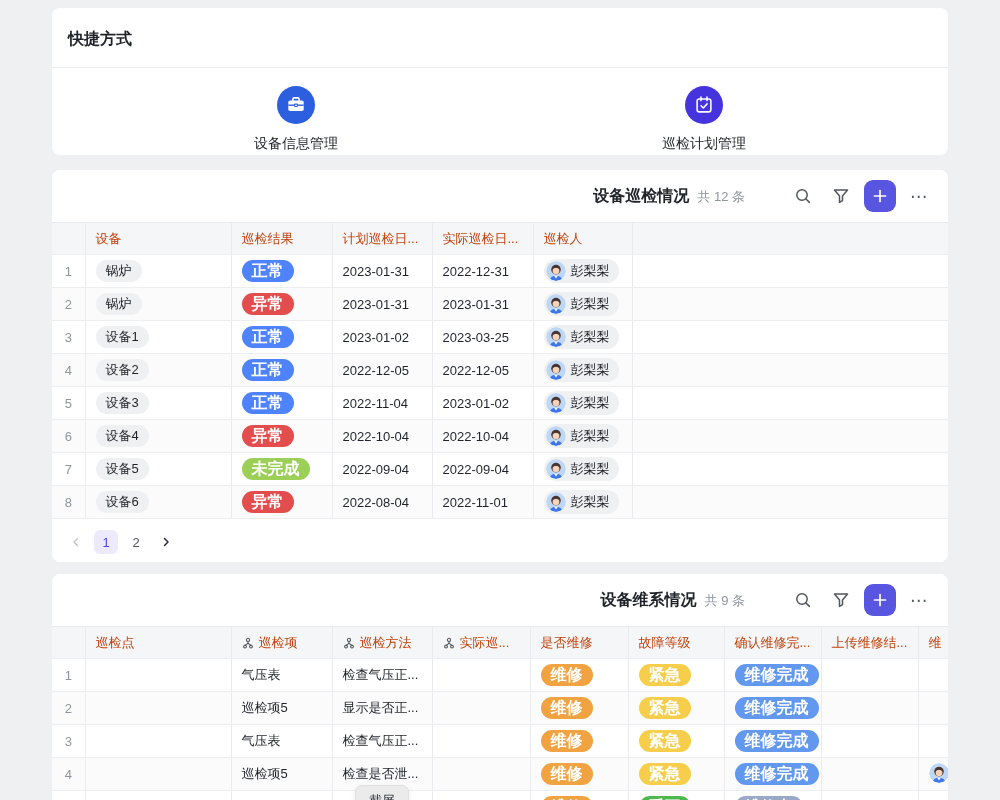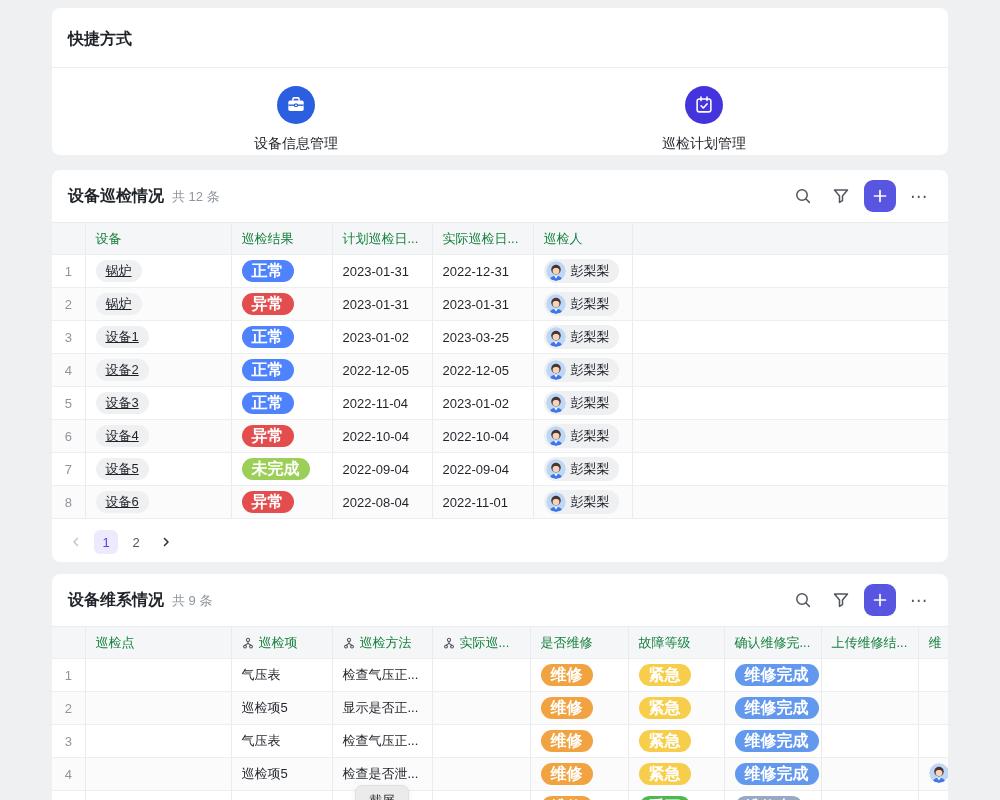--- a/index.html
+++ b/index.html
@@ -18,44 +18,44 @@
   #card-shortcuts { top:8px; height:147px; }
   .sc-title { font-size:16px; font-weight:bold; padding:21px 16px 17px; }
   .sc-divider { border-top:1px solid #eceef0; }
   .sc-row { display:flex; justify-content:space-around; padding:18px 40px 0; }
   .sc-item { display:flex; flex-direction:column; align-items:center; width:140px; cursor:pointer; }
   .sc-circle { width:38px; height:38px; border-radius:50%; display:flex; align-items:center; justify-content:center; }
   .sc-label { margin-top:11px; font-size:14px; color:#1f2329; }
   
   #card-inspection { top:170px; height:392px; overflow:hidden; }
   #card-maintenance { top:574px; height:400px; overflow:hidden; }
-  .tc-head { height:52px; display:flex; align-items:center; justify-content:space-between; padding:0 14px 0 16px; }
+  .tc-head { height:52px; display:flex; align-items:center; justify-content:flex-end; padding:0 14px 0 16px;gap:43px; }
   .tc-title { font-size:16px; font-weight:bold; }
   .tc-count { font-size:13px; color:#8f959e; font-weight:normal; margin-left:8px; }
   .tc-actions { display:flex; align-items:center; gap:8px; }
   .icon-btn { width:30px; height:30px; display:flex; align-items:center; justify-content:center; border-radius:6px; cursor:pointer; color:#51565d; }
   .plus-btn { width:32px; height:32px; border-radius:9px; background:#5856e0; display:flex; align-items:center; justify-content:center; cursor:pointer; }
   .more-btn { font-size:17px; color:#51565d; letter-spacing:1px; }
   table { border-collapse:collapse; table-layout:fixed; }
   .tbl-full { width:100%; }
   th, td {
     border-right:1px solid #e9ebee;
     border-bottom:1px solid #eceef0;
     font-weight:normal; text-align:left;
     font-size:13px; padding:0 10px; white-space:nowrap; overflow:hidden;
   }
-  thead th { background:#f5f6f7; color:#15803d; height:32px; border-top:1px solid #e9ebee; }
+  thead th { background:#f5f6f7; color:#c2410c; height:32px; border-top:1px solid #e9ebee; }
   tbody td { height:33px; background:#fff; }
   tbody tr:nth-child(even) td { background:#fbfbfc; }
   td.idx, th.idx { text-align:center; color:#8f959e; padding:0 2px; }
   th:last-child, td:last-child { border-right:none; }
   .th-inner { display:flex; align-items:center; gap:5px; }
   .chip {
     display:inline-flex; align-items:center; background:#eff0f2; color:#1f2329;
-    border-radius:999px; padding:2px 10px; font-size:13px; line-height:18px;text-decoration:underline;
+    border-radius:999px; padding:2px 10px; font-size:13px; line-height:18px;
   }
   .tag {
     display:inline-block; color:#fff; border-radius:999px; padding:2px 10px;
     font-size:16px; line-height:18px; font-weight:bold;
   }
   .person-chip {
     display:inline-flex; align-items:center; gap:5px; background:#eff0f2;
     border-radius:999px; padding:2px 9px 2px 2px; font-size:13px; line-height:20px;
   }
   .avatar { width:20px; height:20px; border-radius:50%; flex:0 0 auto; display:block; }

